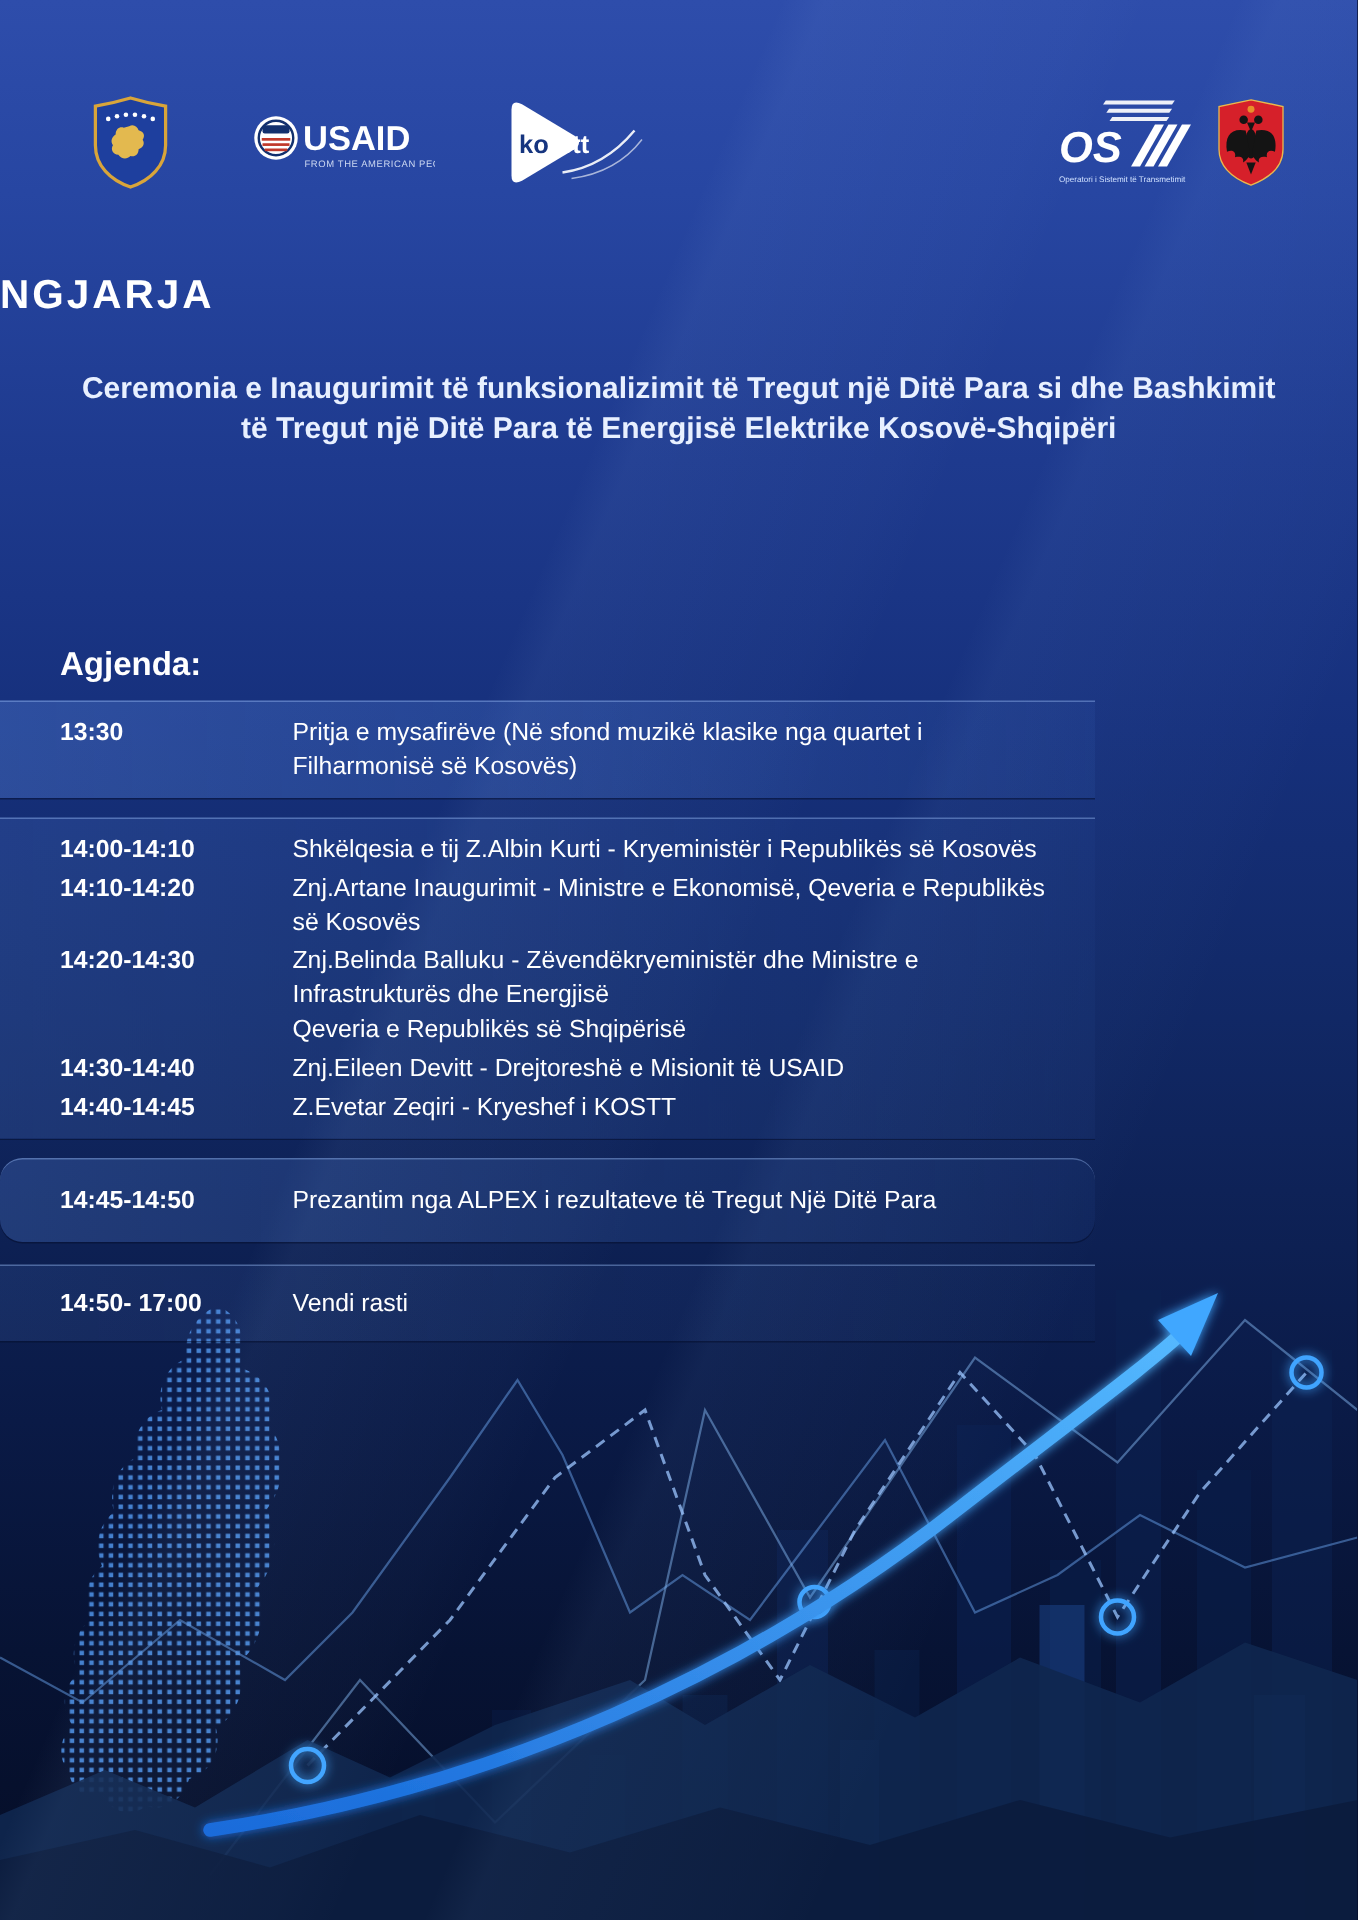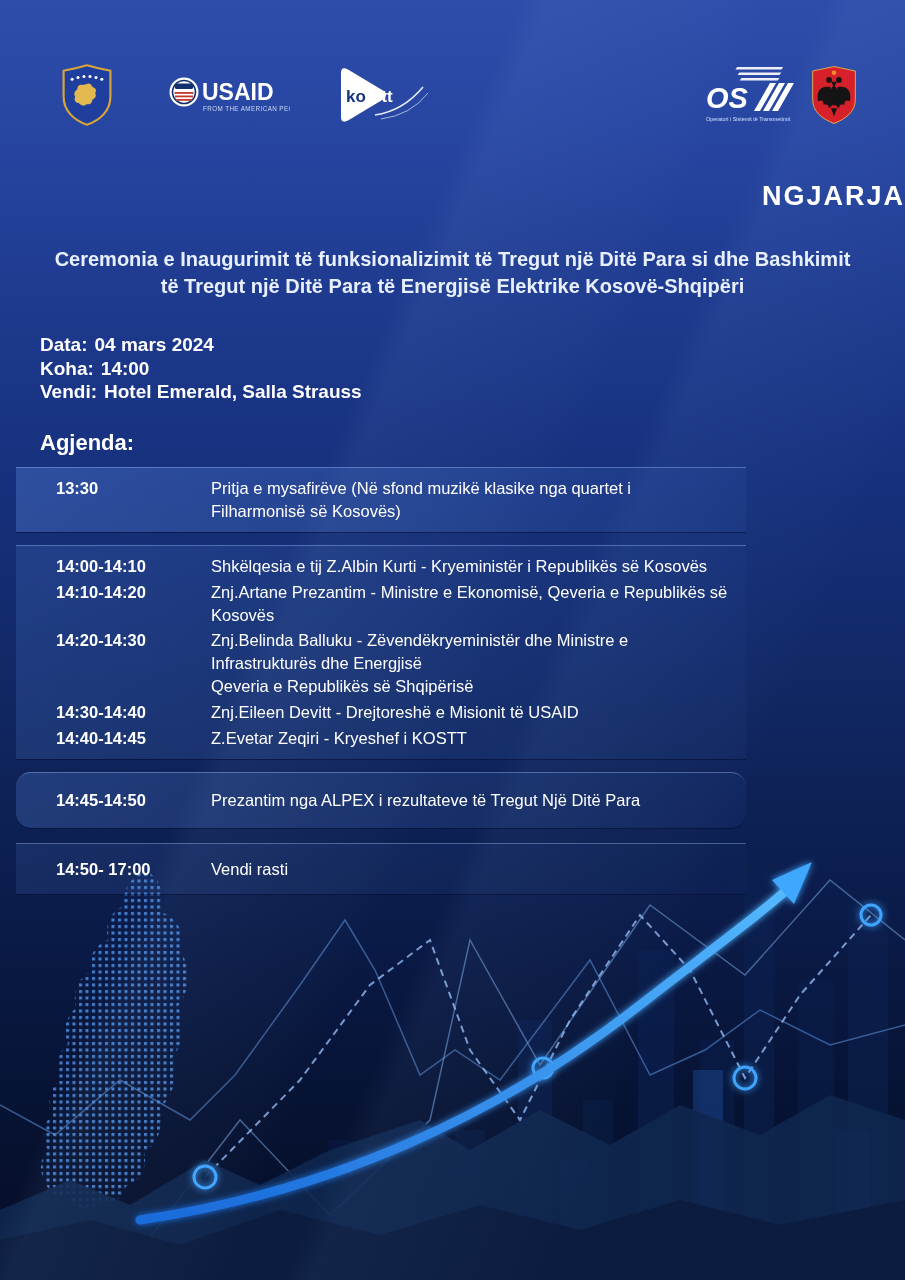--- a/index.html
+++ b/index.html
@@ -12,30 +12,30 @@
   .streak{position:absolute;inset:0;pointer-events:none;
     background:
       linear-gradient(113deg, rgba(255,255,255,0) 36%, rgba(170,205,255,0.055) 38%, rgba(170,205,255,0.02) 50%, rgba(255,255,255,0) 53%),
       linear-gradient(113deg, rgba(255,255,255,0) 57%, rgba(150,195,255,0.05) 59%, rgba(150,195,255,0.015) 72%, rgba(255,255,255,0) 75%);
   }
   .logos{position:absolute;top:52px;left:0;width:100%;height:86px;}
   .logo{position:absolute;top:0;display:flex;align-items:center;height:86px;}
   .logo-kosovo{left:60px;} .logo-usaid{left:166px;} .logo-kostt{left:331px;}
   .logo-alpex{left:484px;} .logo-ost{left:678px;margin-left:24px;} .logo-albania{left:810px;}
 
-  .title{position:absolute;top:181px;left:0;width:100%;text-align:right;
+  .title{position:absolute;top:181px;left:0;width:100%;text-align:left;
     font-size:27px;font-weight:700;letter-spacing:2px;}
   .subtitle{position:absolute;top:246px;left:30px;width:845px;text-align:center;
     font-size:20px;font-weight:600;line-height:27px;color:#e8f0ff;}
 
   .details{position:absolute;top:333px;left:40px;font-size:19px;line-height:23.5px;font-weight:600;}
   .details .lbl{margin-right:7px;}
   .agenda-heading{position:absolute;top:430px;left:40px;font-size:22px;font-weight:700;}
 
-  .band{position:absolute;left:16px;width:730px;
+  .band{position:absolute;left:0;width:730px;
     border-top:1px solid rgba(165,200,255,0.38);
     box-shadow:0 1px 0 rgba(5,15,45,0.55);}
   .band1{top:467px;height:64px;background:linear-gradient(90deg,rgba(100,148,238,0.30),rgba(80,126,215,0.24) 55%,rgba(55,95,180,0.14));display:flex;align-items:center;}
   .band2{top:545px;height:214px;background:linear-gradient(90deg,rgba(100,148,238,0.17),rgba(70,115,200,0.13) 60%,rgba(50,90,170,0.08));
     display:flex;flex-direction:column;justify-content:space-around;padding:8px 0;box-sizing:border-box;}
   .band3{top:772px;height:55px;background:linear-gradient(90deg,rgba(100,148,238,0.24),rgba(75,120,205,0.18) 55%,rgba(50,90,170,0.10));display:flex;align-items:center;border-radius:15px;}
   .band4{top:843px;height:50px;background:linear-gradient(90deg,rgba(100,148,238,0.13),rgba(70,115,200,0.09) 60%,rgba(50,90,170,0.05));display:flex;align-items:center;}
 
   .row{display:flex;width:100%;font-size:16.5px;line-height:23px;}
   .time{flex:0 0 155px;padding-left:40px;font-weight:600;}
@@ -185,43 +185,38 @@
     </div>
   </div>
 
   <div class="title">NGJARJA</div>
 
   <div class="subtitle">
     <div>Ceremonia e Inaugurimit të funksionalizimit të Tregut një Ditë Para si dhe Bashkimit</div>
     <div>të Tregut një Ditë Para të Energjisë Elektrike Kosovë-Shqipëri</div>
   </div>
 
-  <div class="details">
-    <div><span class="lbl">Data:</span><span>04 mars 2024</span></div>
-    <div><span class="lbl">Koha:</span><span>14:00</span></div>
-    <div><span class="lbl">Vendi:</span><span>Hotel Emerald, Salla Strauss</span></div>
-  </div>
 
   <div class="agenda-heading">Agjenda:</div>
 
   <div class="band band1">
     <div class="row">
       <div class="time">13:30</div>
       <div class="desc">Pritja e mysafirëve (Në sfond muzikë klasike nga quartet i Filharmonisë së Kosovës)</div>
     </div>
   </div>
 
   <div class="band band2">
     <div class="row">
       <div class="time">14:00-14:10</div>
       <div class="desc">Shkëlqesia e tij Z.Albin Kurti - Kryeministër i Republikës së Kosovës</div>
     </div>
     <div class="row">
       <div class="time">14:10-14:20</div>
-      <div class="desc">Znj.Artane Prezantim - Ministre e Ekonomisë, Qeveria e Republikës së Kosovës</div>
+      <div class="desc">Znj.Artane Inaugurimit - Ministre e Ekonomisë, Qeveria e Republikës së Kosovës</div>
     </div>
     <div class="row">
       <div class="time">14:20-14:30</div>
       <div class="desc">
         <div>Znj.Belinda Balluku - Zëvendëkryeministër dhe Ministre e Infrastrukturës dhe Energjisë</div>
         <div>Qeveria e Republikës së Shqipërisë</div>
       </div>
     </div>
     <div class="row">
       <div class="time">14:30-14:40</div>

